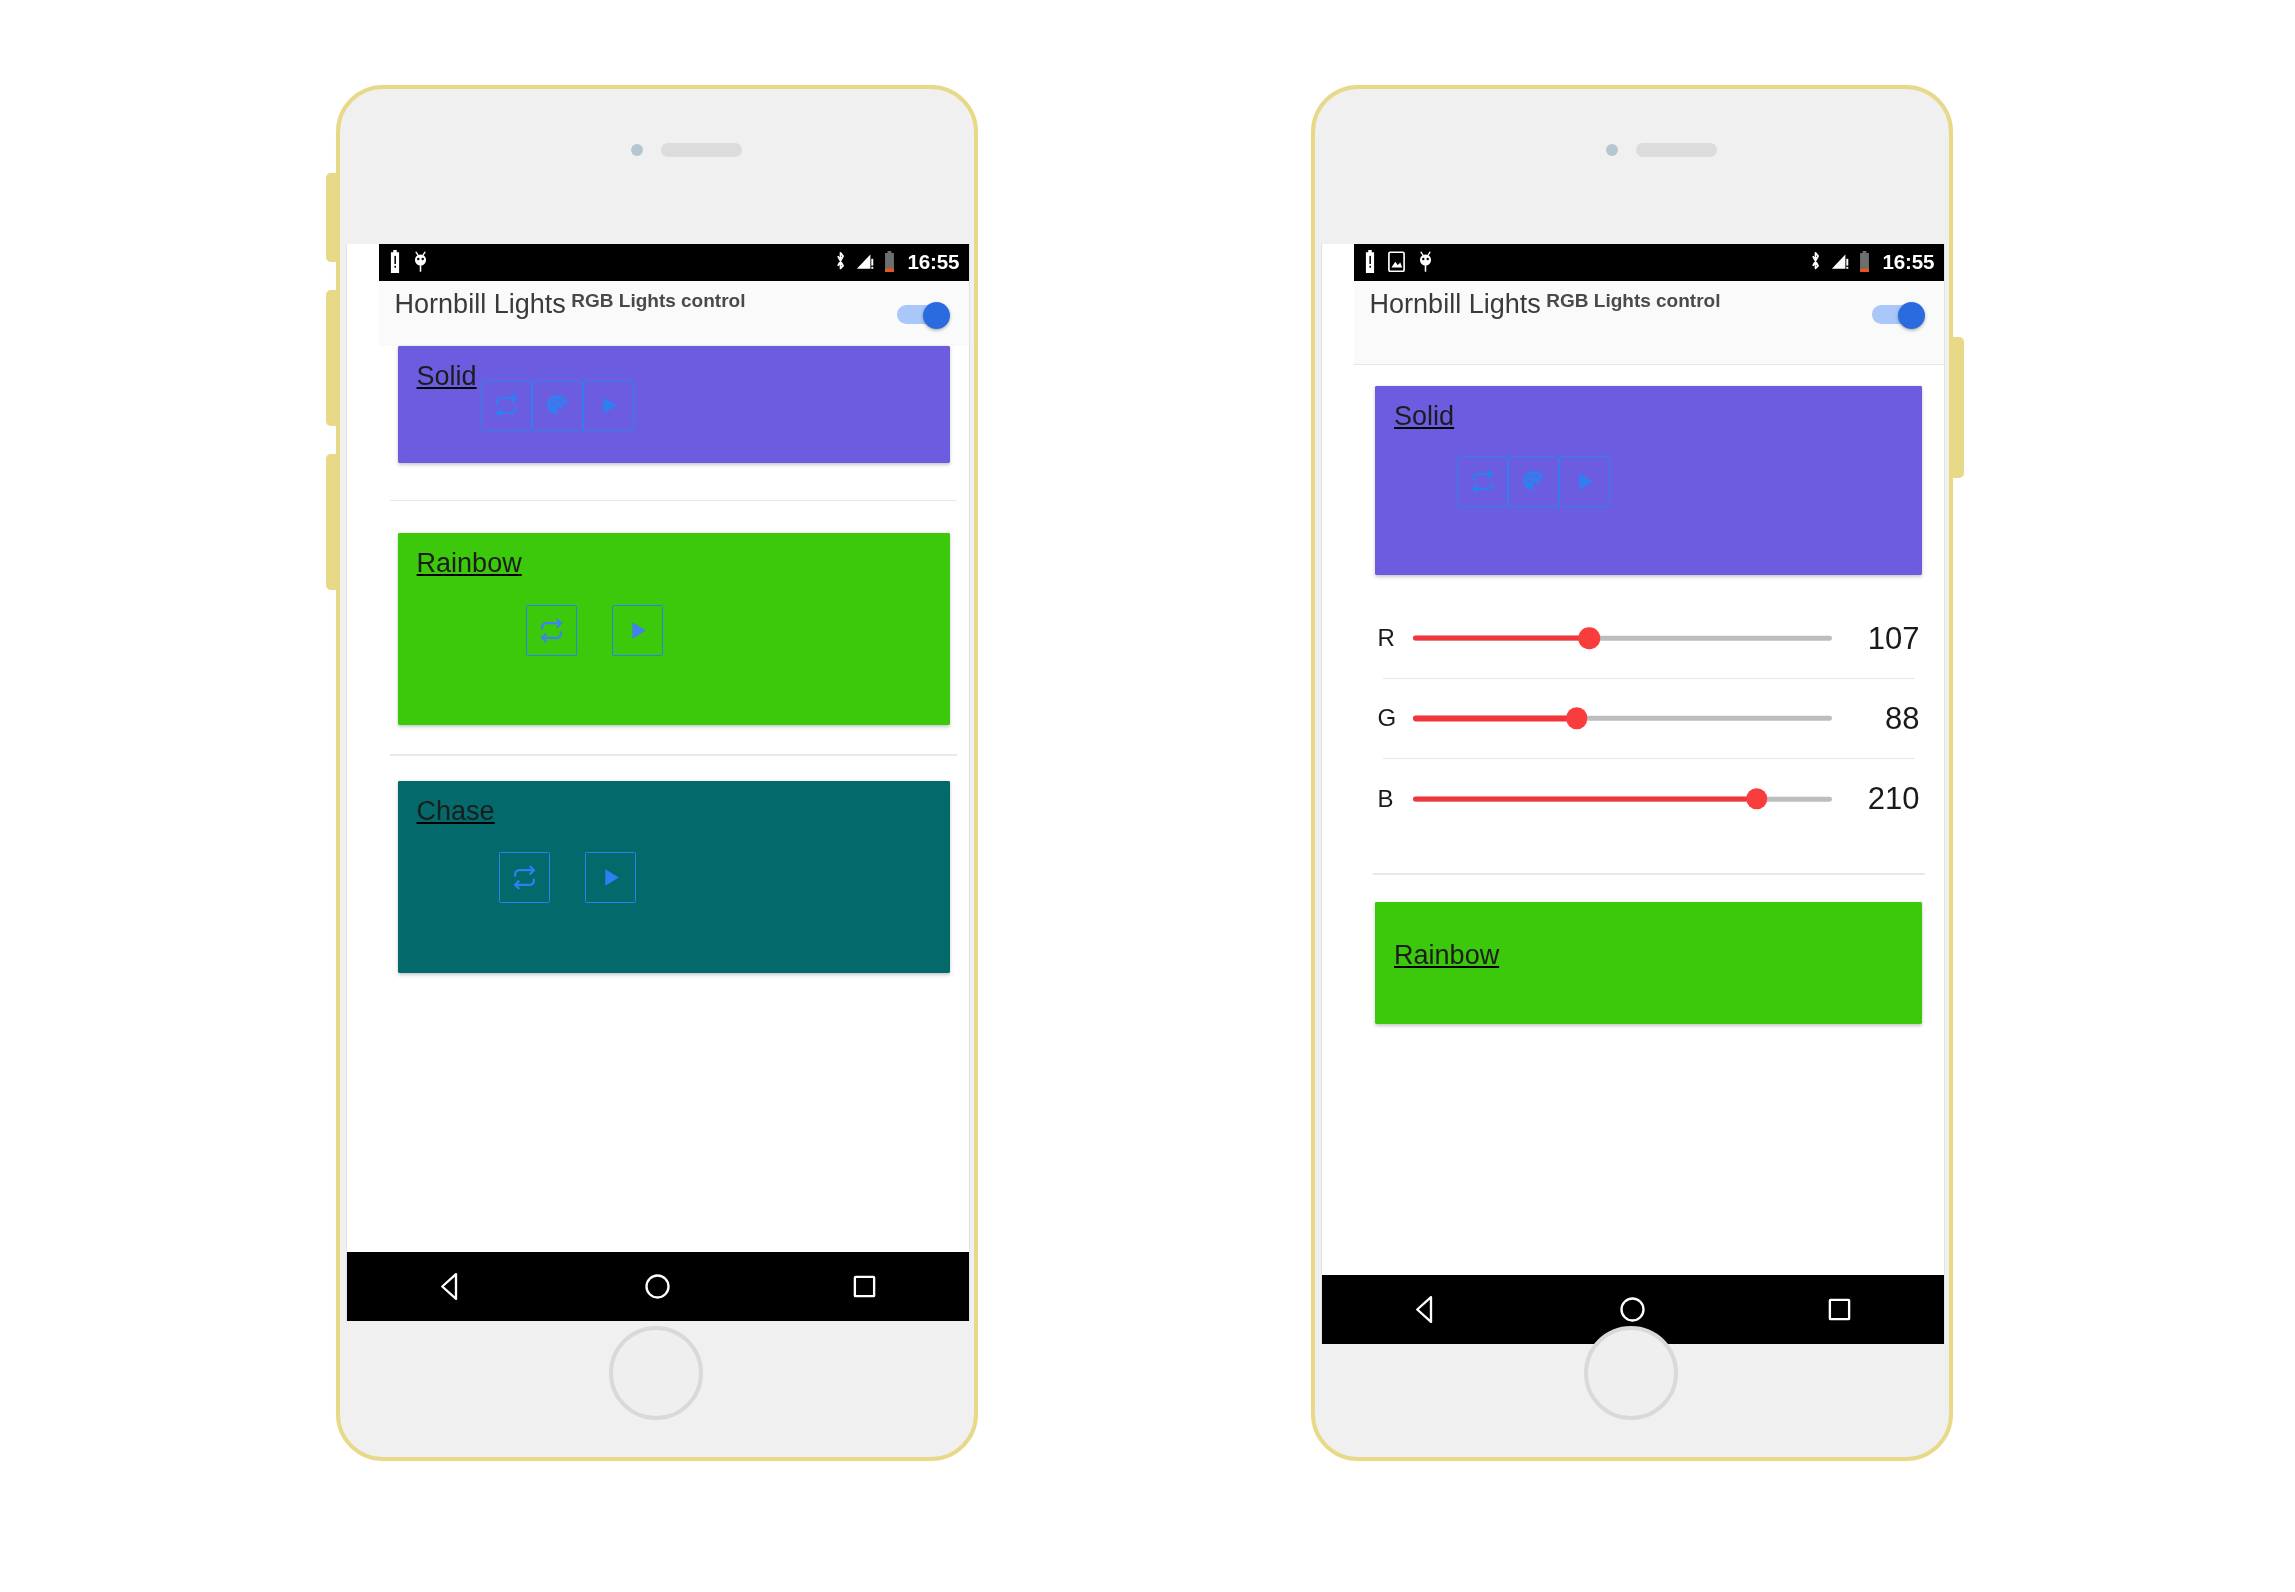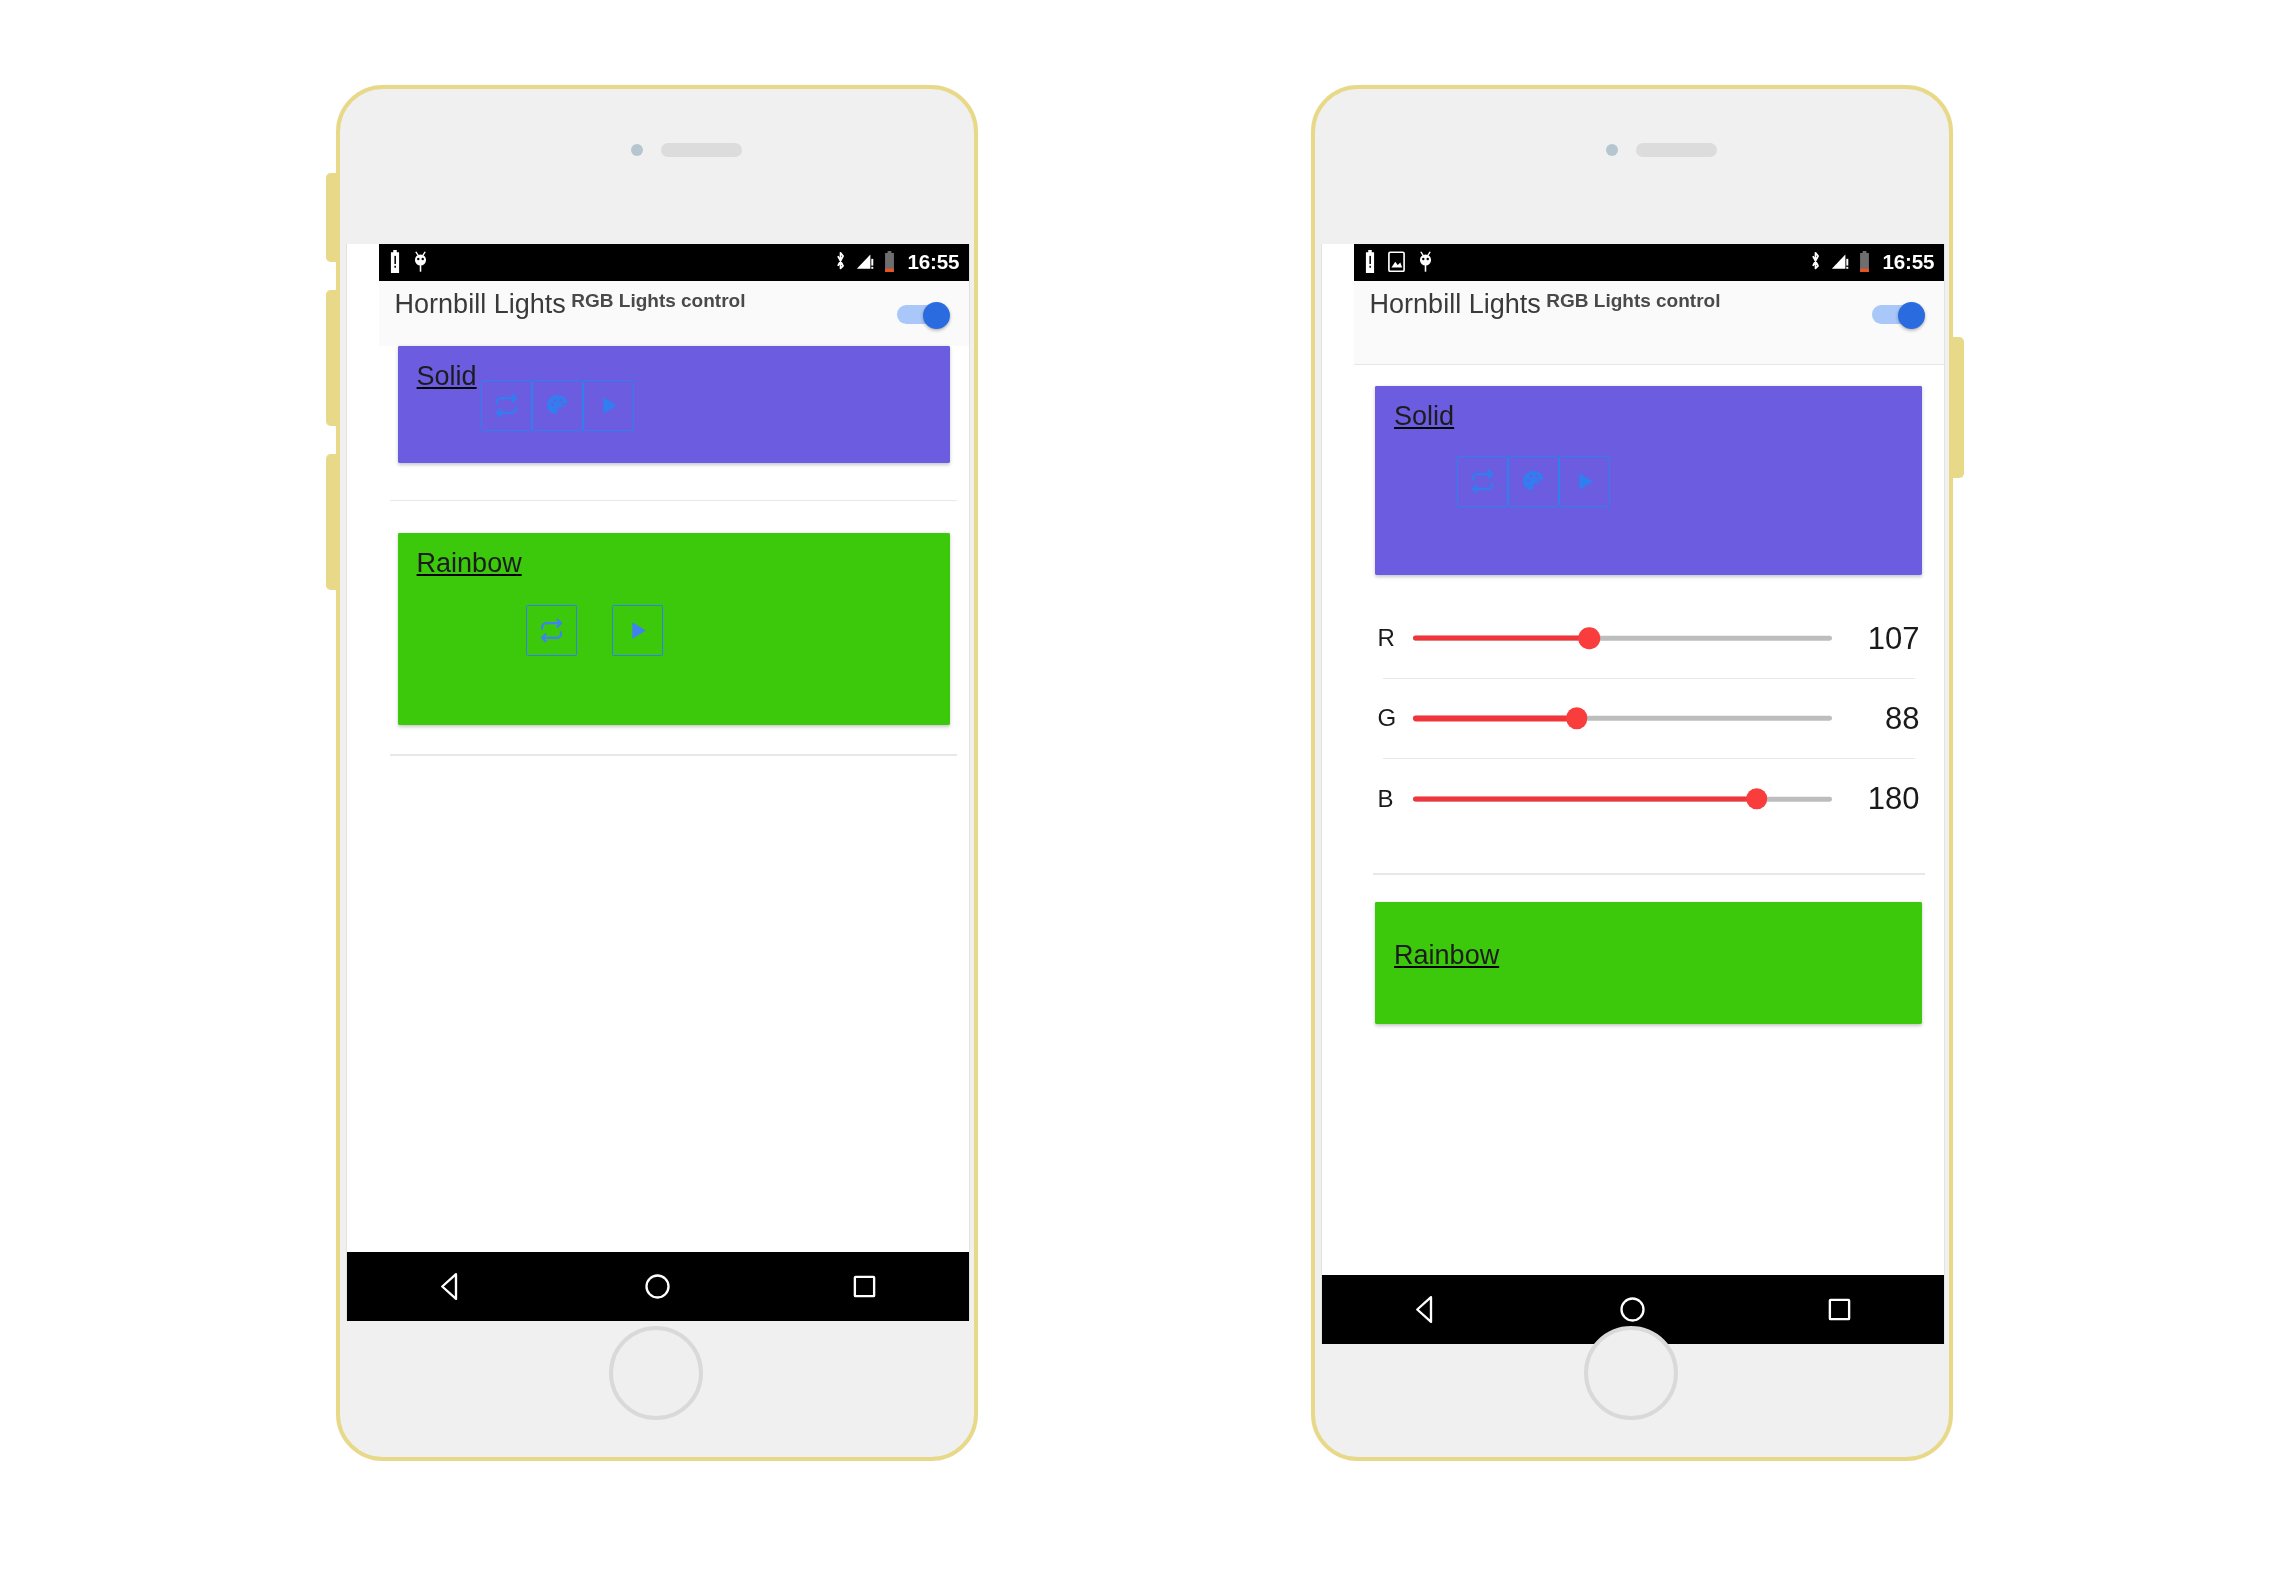--- a/index.html
+++ b/index.html
@@ -295,20 +295,40 @@
                   </svg>
               </div>
             </div>
           </div>
         </div>
 
         <div style="height:29px;"></div>
         <div class="divider" style="margin:0 11.2px;"></div>
         <div style="height:25px;"></div>
 
+        <div style="padding:0 19px;">
+          <div class="card" style="background:#03696B; height:192px;">
+            <div class="card-title">Chase</div>
+            <div class="card-actions" style="gap:35px; padding-left:4.7px;">
+              <div class="icon-btn">
+                <svg width="25" height="25" viewBox="0 0 24 24" fill="none" stroke="#2F7FF0" stroke-width="2.2">
+                  <polyline points="17 1 21 5 17 9"></polyline>
+                  <path d="M3 11V9a4 4 0 0 1 4-4h14"></path>
+                  <polyline points="7 23 3 19 7 15"></polyline>
+                  <path d="M21 13v2a4 4 0 0 1-4 4H3"></path>
+                </svg>
+              </div>
+              <div class="icon-btn">
+                <svg width="25" height="25" viewBox="0 0 24 24">
+                    <path d="M7 4 L20 12 L7 20 Z" fill="#2F7FF0"></path>
+                  </svg>
+              </div>
+            </div>
+          </div>
+        </div>
 
       </div>
 
       <div class="navbar">
         <div class="nav-ico">
           <svg width="33" height="33" viewBox="0 0 24 24" fill="none" stroke="#fff" stroke-width="1.7" stroke-linejoin="round">
               <path d="M16 3 L6 12 L16 21 Z"></path>
             </svg>
         </div>
         <div class="nav-ico">
@@ -454,21 +474,21 @@
         </div>
         <div class="divider" style="margin:0 29px;"></div>
 
         <div class="slider-row">
           <div class="slider-label">B</div>
           <div class="slider-wrap">
             <div class="slider-track"></div>
             <div class="slider-fill" style="width:82%;"></div>
             <div class="slider-thumb" style="left:82%;"></div>
           </div>
-          <div class="slider-value">180</div>
+          <div class="slider-value">210</div>
         </div>
 
         <div style="height:35px;"></div>
         <div class="divider" style="margin:0 19px;"></div>
         <div style="height:27px;"></div>
 
         <div style="padding:0 21.5px;">
           <div class="card" style="background:#3DC90B; height:122px;">
             <div class="card-title" style="margin-top:23.4px;">Rainbow</div>
           </div>

